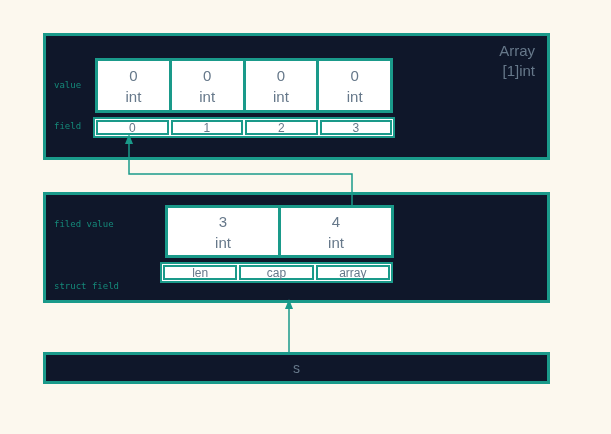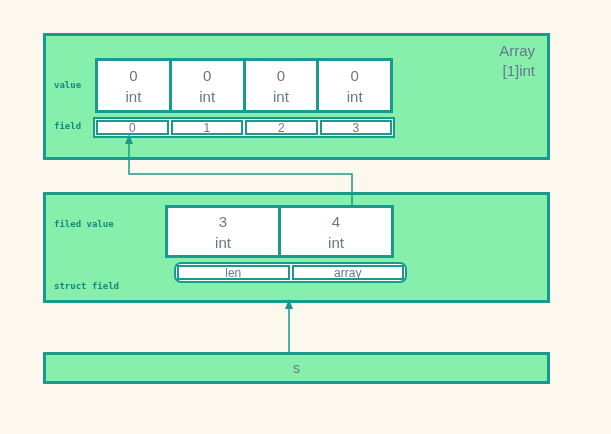--- a/index.html
+++ b/index.html
@@ -8,38 +8,38 @@
     font-family:"Liberation Sans","DejaVu Sans",sans-serif;
   }
   .canvas {
     position:relative;
     width:611px; height:434px;
     background:#FCF8EE;
     overflow:hidden;
   }
   .box {
     position:absolute;
-    background:#86efac;
+    background:#0f172a;
     border:3px solid #1A9A8A;
     box-sizing:border-box;
   }
   #array-box { left:43px; top:33px;  width:507px; height:127px; }
   #slice-box { left:43px; top:192px; width:507px; height:111px; }
   #var-box   { left:43px; top:352px; width:507px; height:32px;
                display:flex; align-items:center; justify-content:center;
                color:#66788A; font-size:14px; }
   .box-title {
     position:absolute; top:5px; right:12px;
     text-align:right; color:#66788A;
     font-size:15px; line-height:20px;
   }
   .row-label {
     position:absolute; left:8px;
     font-family:"DejaVu Sans Mono","Liberation Mono",monospace;
-    font-size:9px; color:#15897A; white-space:nowrap;font-weight:bold;
+    font-size:9px; color:#15897A; white-space:nowrap;
   }
   
   .cell-row { position:absolute; display:flex; }
   .value-cell {
     flex:1; box-sizing:border-box;
     border:3px solid #1A9A8A; background:#FFFFFF;
     margin-left:-3px;
     display:flex; flex-direction:column;
     align-items:center; justify-content:center;
     color:#66788A; font-size:15px; line-height:21px;
@@ -54,21 +54,21 @@
   }
   .thin-cell {
     flex:1; box-sizing:border-box;
     border:2px solid #1A9A8A; background:#FFFFFF;
     display:flex; align-items:center; justify-content:center;
     color:#66788A; font-size:12px; line-height:12px;
   }
   #array-cells  { left:49px;  top:22px; width:298px; height:55px; }
   #index-row    { left:47px;  top:81px; width:302px; height:21px; }
   #slice-cells  { left:119px; top:10px; width:229px; height:53px; }
-  #struct-row   { left:128px; top:67px; width:233px; height:21px;border-radius:7px; }
+  #struct-row   { left:114px; top:67px; width:233px; height:21px; }
   #arrow-layer {
     position:absolute; left:0; top:0;
     width:611px; height:434px;
     pointer-events:none;
   }
 </style>
 </head>
 <body>
 
 <div class="canvas">
@@ -118,20 +118,21 @@
         <div>int</div>
       </div>
       <div class="value-cell">
         <div>4</div>
         <div>int</div>
       </div>
     </div>
 
     <div class="thin-row" id="struct-row">
       <div class="thin-cell">len</div>
+      <div class="thin-cell">cap</div>
       <div class="thin-cell">array</div>
     </div>
   </div>
 
   <div class="box" id="var-box">
     <span>s</span>
   </div>
 
   <svg id="arrow-layer">
     <g>

